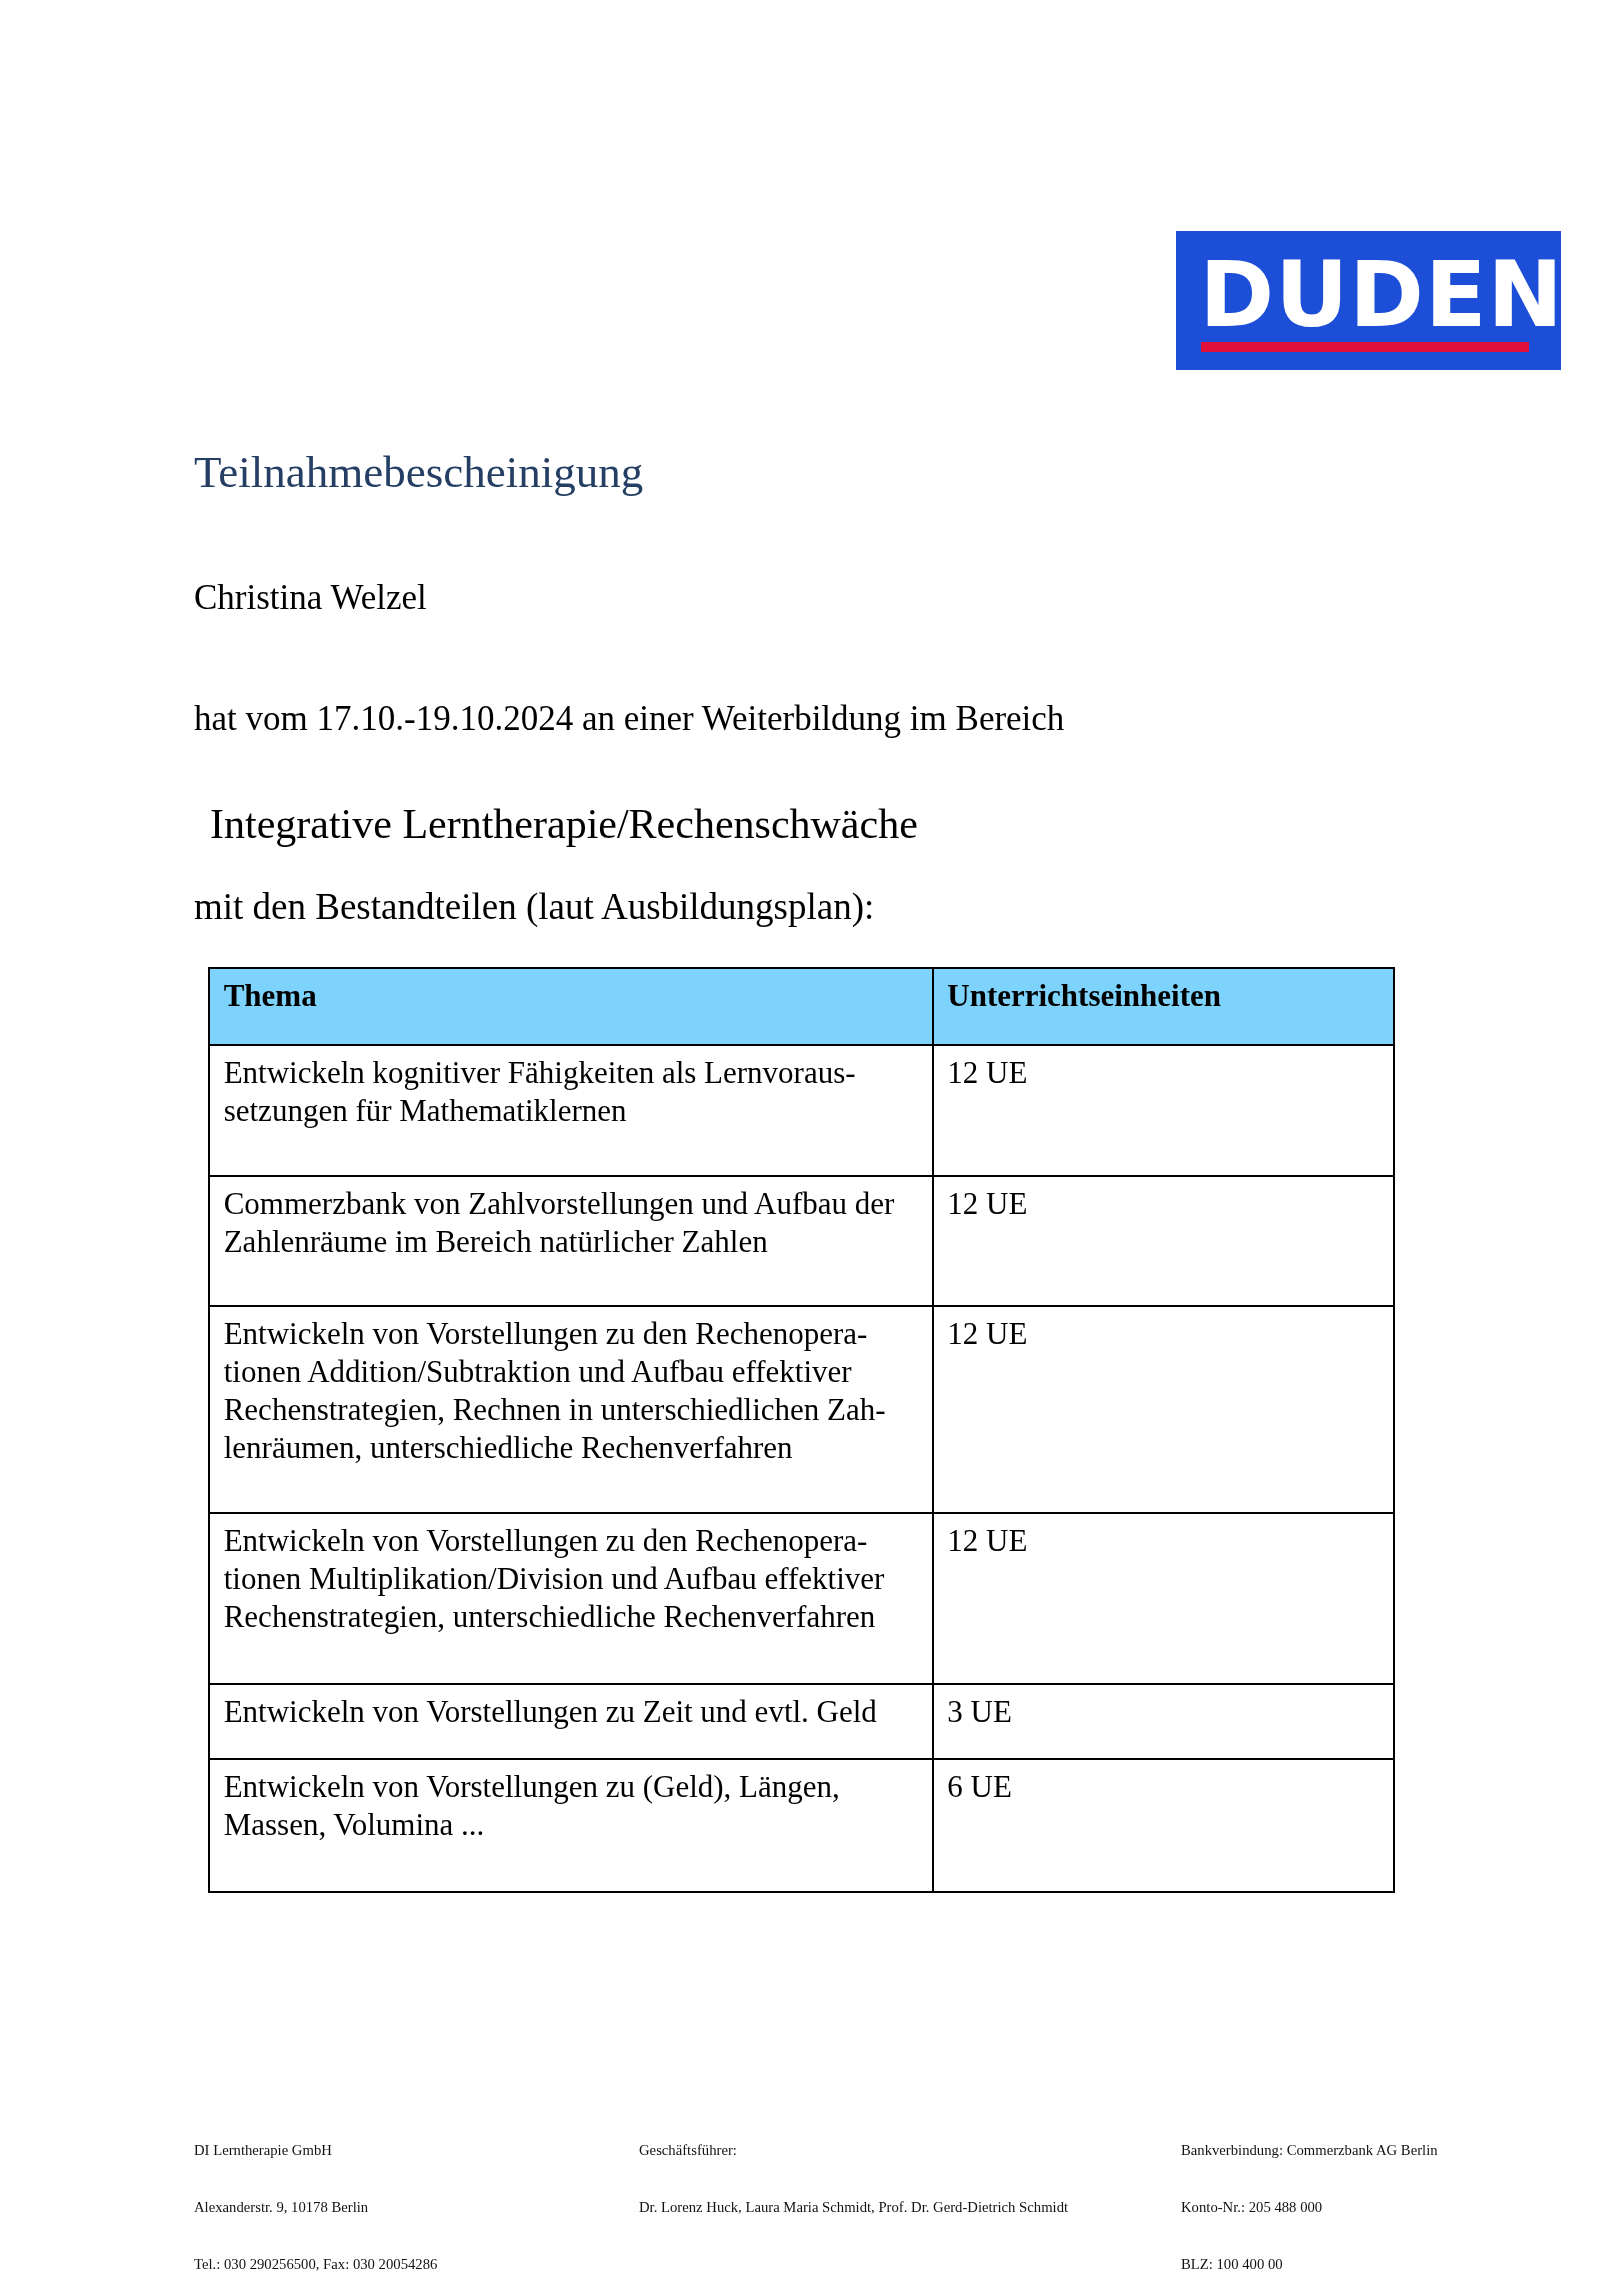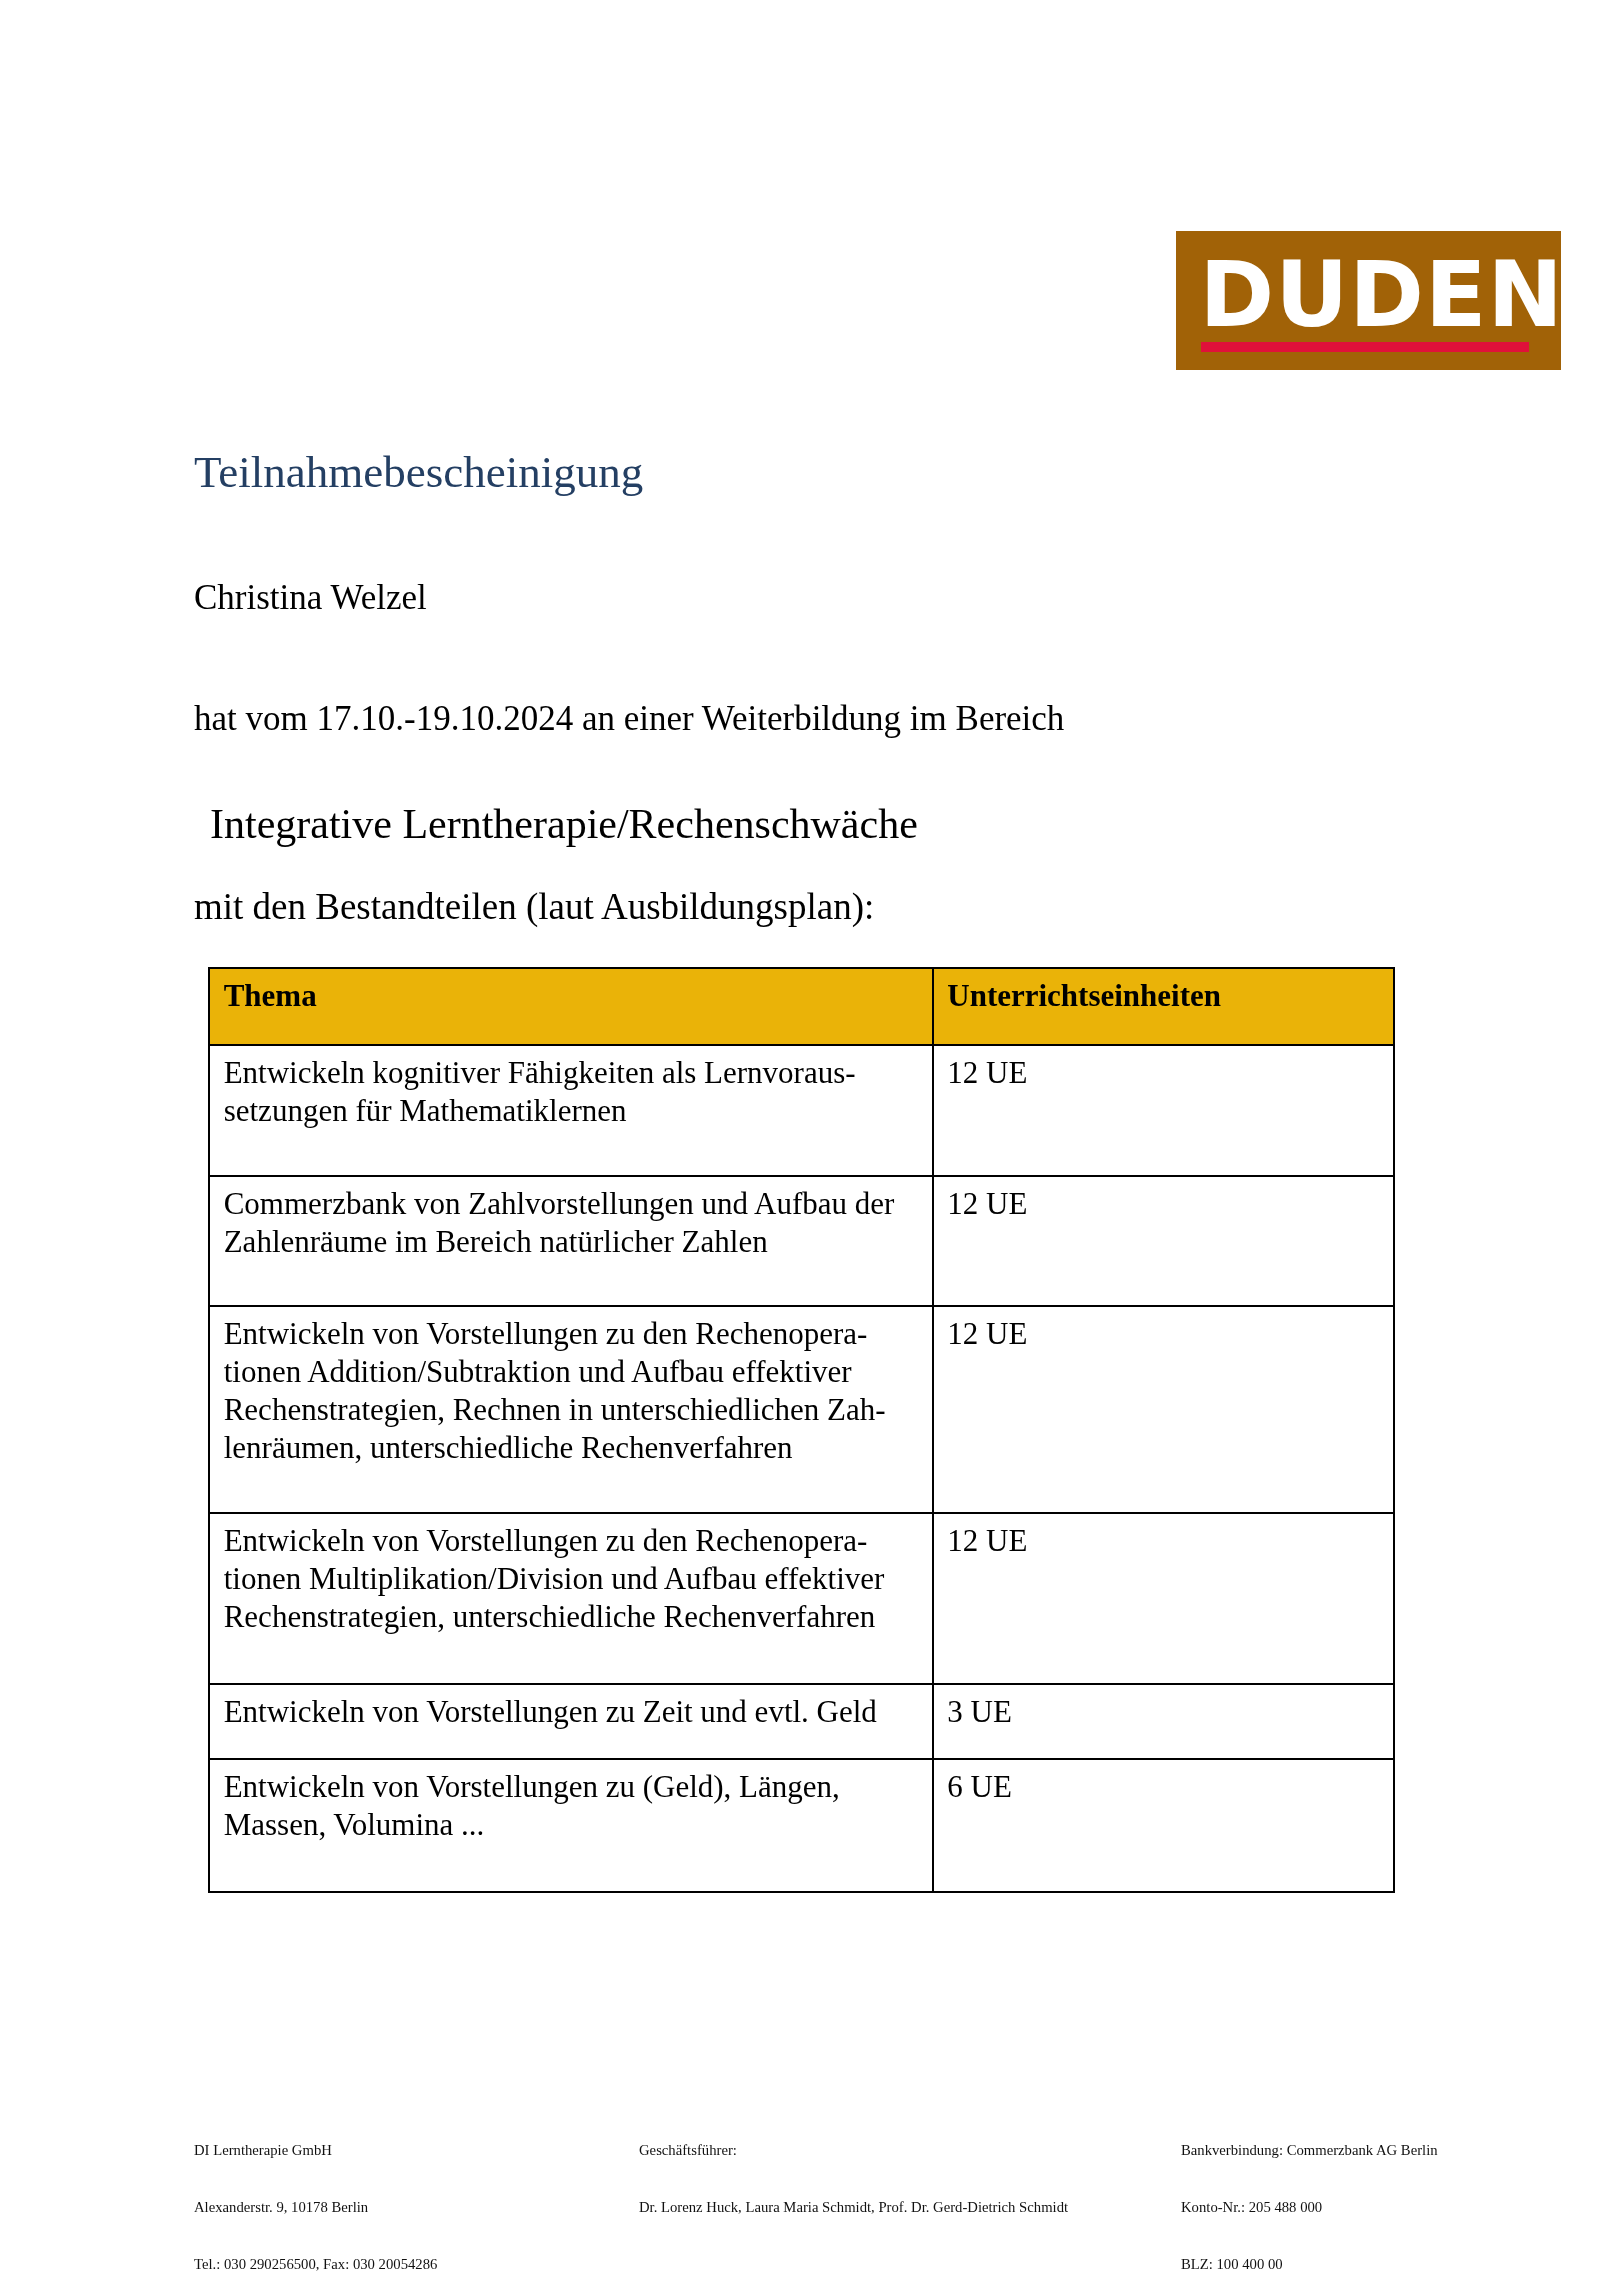--- a/index.html
+++ b/index.html
@@ -1,31 +1,31 @@
 <!DOCTYPE html>
 <html><head>
 <meta charset="utf-8">
 <style>
   html, body { margin: 0; padding: 0; background: #ffffff; }
   body { width: 1621px; height: 2293px; position: relative; overflow: hidden;
          font-family: "Liberation Serif", "DejaVu Serif", serif; color: #000; }
   .logo { position: absolute; left: 1176px; top: 231px; width: 385px; height: 139px;
-          background: #a16207; box-sizing: border-box; }
+          background: #1d4ed8; box-sizing: border-box; }
   .logo-text { position: absolute; left: 23.5px; top: 9.8px; font-family: "DejaVu Sans", "Liberation Sans", sans-serif;
                font-weight: bold; font-size: 90px; letter-spacing: 1px; color: #fff; line-height: 108px; }
   .logo-bar { position: absolute; left: 24.5px; top: 111px; width: 328px; height: 9.8px; background: #e0103a; }
   .title { position: absolute; left: 194px; top: 446px; font-size: 45px; font-weight: normal; color: #243f63; margin: 0; }
   .name { position: absolute; left: 194px; top: 578px; font-size: 35px; }
   .intro { position: absolute; left: 194px; top: 699px; font-size: 35px; }
   .course { position: absolute; left: 194px; top: 784px; font-size: 42px; font-weight: normal; margin: 16px; }
   .components { position: absolute; left: 194px; top: 885px; font-size: 37px; }
   table.plan { position: absolute; left: 208px; top: 967px; width: 1187px; border-collapse: collapse; }
   table.plan td, table.plan th { border: 2.9px solid #000; vertical-align: top; text-align: left;
              padding: 7.8px 13.7px 0 13.7px; font-size: 31px; line-height: 38px; box-sizing: border-box; }
-  table.plan th { background: #eab308; font-weight: bold; }
+  table.plan th { background: #7dd3fc; font-weight: bold; }
   .c1 { width: 725px; }
   .c2 { width: 462px; }
   .footer { position: absolute; top: 2103px; font-family: "Liberation Serif", "DejaVu Serif", serif;
             font-size: 14.7px; line-height: 19px; color: #111; white-space: pre; }
   .f1 { left: 194px; } .f2 { left: 639px; } .f3 { left: 1181px; }
   .gap { height: 18.6px; }
 </style>
 </head>
 <body>
 

